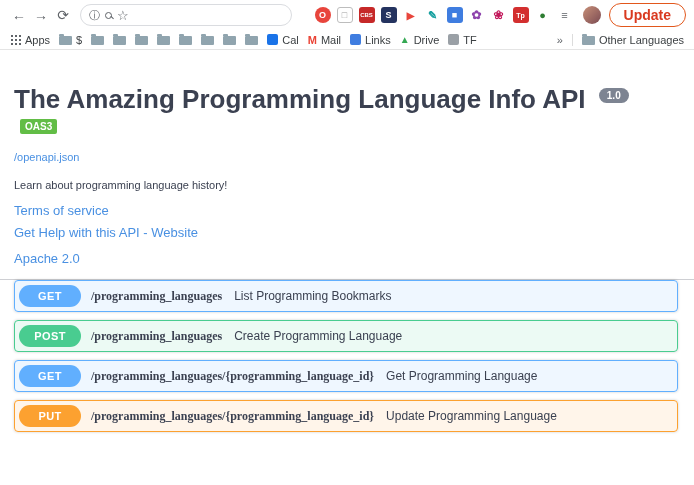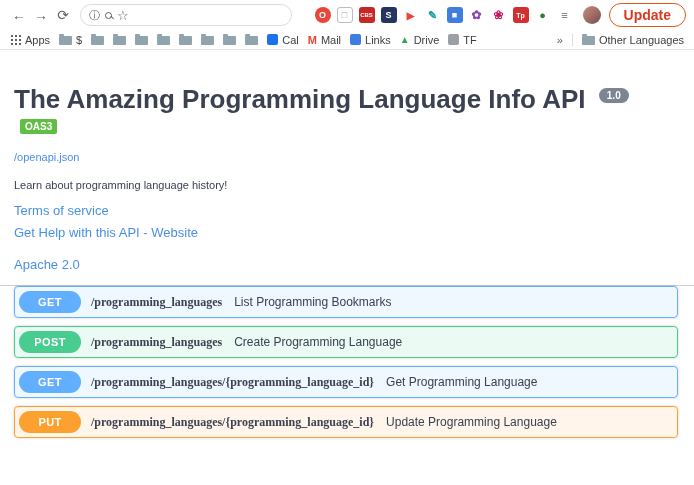--- a/index.html
+++ b/index.html
@@ -60,21 +60,21 @@
   .content { color: #3b4151; }
   h1.title { margin: 34px 16px 0 14px; font-size: 26px; font-weight: bold; color: #3b4151; }
   .badge { display: inline-block; vertical-align: 9px; font-weight: bold; color: #fff; margin-left: 6px; }
   .ver { background: #7d8492; font-size: 10px; padding: 2px 8px; border-radius: 10px; }
   .oas { background: #62bd46; font-size: 10px; padding: 2px 5px; border-radius: 2px; }
   .spec-link { margin: 5px 0 0 14px; font-size: 11px; color: #4990e2; cursor: pointer; width: max-content; }
   .desc { margin: 16px 0 0 14px; font-size: 11px; color: #3b4151; }
   .links { margin: 12px 0 0 14px; font-size: 13px; color: #4990e2; line-height: 16px; }
   .links .lnk { cursor: pointer; width: max-content; }
   .mb { margin-bottom: 6px; }
-  .mt { margin-top: 16px; }
+  .mt { margin-top: 10px; }
   .divider { border-bottom: 1px solid rgba(59,65,81,.25); margin-top: 12px; }
   .tag-row { display: flex; align-items: center; justify-content: space-between;
              margin: 8px 16px 6px 14px; padding: 6px 0; cursor: pointer; }
   .tag-row h3 { font-size: 22px; font-weight: bold; color: #3b4151; }
   .chev { width: 9px; height: 9px; border-right: 1.5px solid #3b4151; border-bottom: 1.5px solid #3b4151;
           transform: rotate(45deg) translateY(-3px); margin-right: 10px; cursor: pointer; }
   .opblock { display: flex; align-items: center; margin: 0 16px 8px 14px; padding: 4px;
              border-radius: 4px; border: 1px solid; box-shadow: 0 0 3px rgba(0,0,0,.19); cursor: pointer; }
   .opblock.get    { background: rgba(97,175,254,.1);  border-color: #61affe; }
   .opblock.post   { background: rgba(73,204,144,.1);  border-color: #49cc90; }

